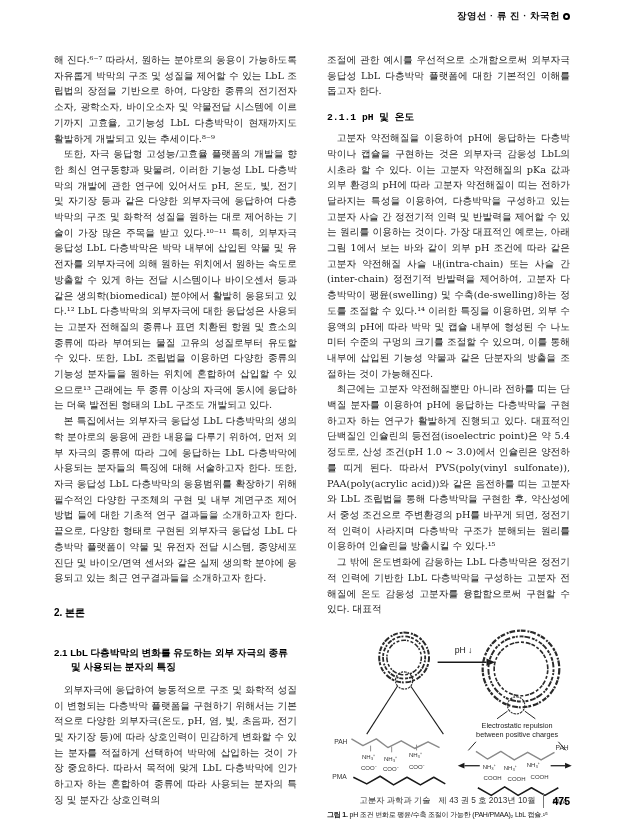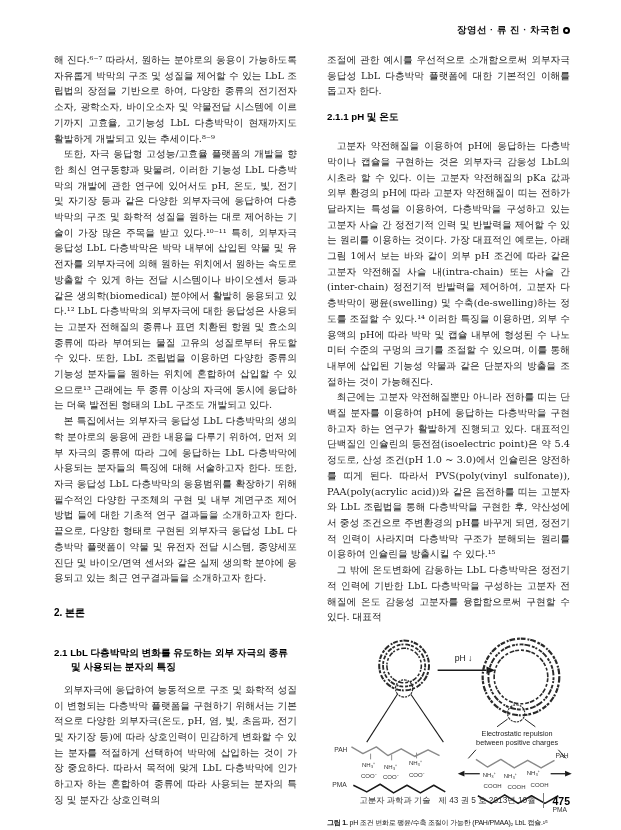--- a/index.html
+++ b/index.html
@@ -8,21 +8,21 @@
     position: relative;
     width: 621px;
     height: 830px;
     background: #ffffff;
     font-family: "DejaVu Serif", "Liberation Serif", serif;
     color: #1c1c1c;
     overflow: hidden;
   }
   .header {
     position: absolute;
-    top: 24px;
+    top: 10px;
     left: 54px;
     right: 51px;
     text-align: right;
     font-family: "Liberation Sans", sans-serif;
     font-size: 9.5px;
     font-weight: bold;
     color: #111;
     letter-spacing: 0.5px;
   }
   .corr-icon {
@@ -61,25 +61,25 @@
     font-family: "Liberation Sans", sans-serif;
     font-size: 9.7px;
     font-weight: bold;
     color: #000;
     line-height: 14.5px;
     margin: 0 0 7px 0;
     padding-left: 17px;
     text-indent: -17px;
   }
   h4.subsubsec {
-    font-family: Liberation Sans, sans-serif;
+    font-family: Liberation Mono, monospace;
     font-size: 9.7px;
     font-weight: bold;
     color: #000;
-    margin: 12px 0 14px 0;
+    margin: 12px 0 6px 0;
   }
   .figure { margin-top: 6px; }
   .figure svg { display: block; }
   .fig-label { font-family: "Liberation Sans", sans-serif; fill: #222; }
   .fig-chem  { font-family: "Liberation Sans", sans-serif; fill: #333; }
   .sketch { fill: none; stroke: #2a2a2a; }
   .chain-gray { fill: none; stroke: #8a8a8a; stroke-width: 1.5; stroke-linejoin: round; }
   .chain-black { fill: none; stroke: #1a1a1a; stroke-width: 1.6; stroke-linejoin: round; }
   .fig-caption {
     margin-top: 5px;

